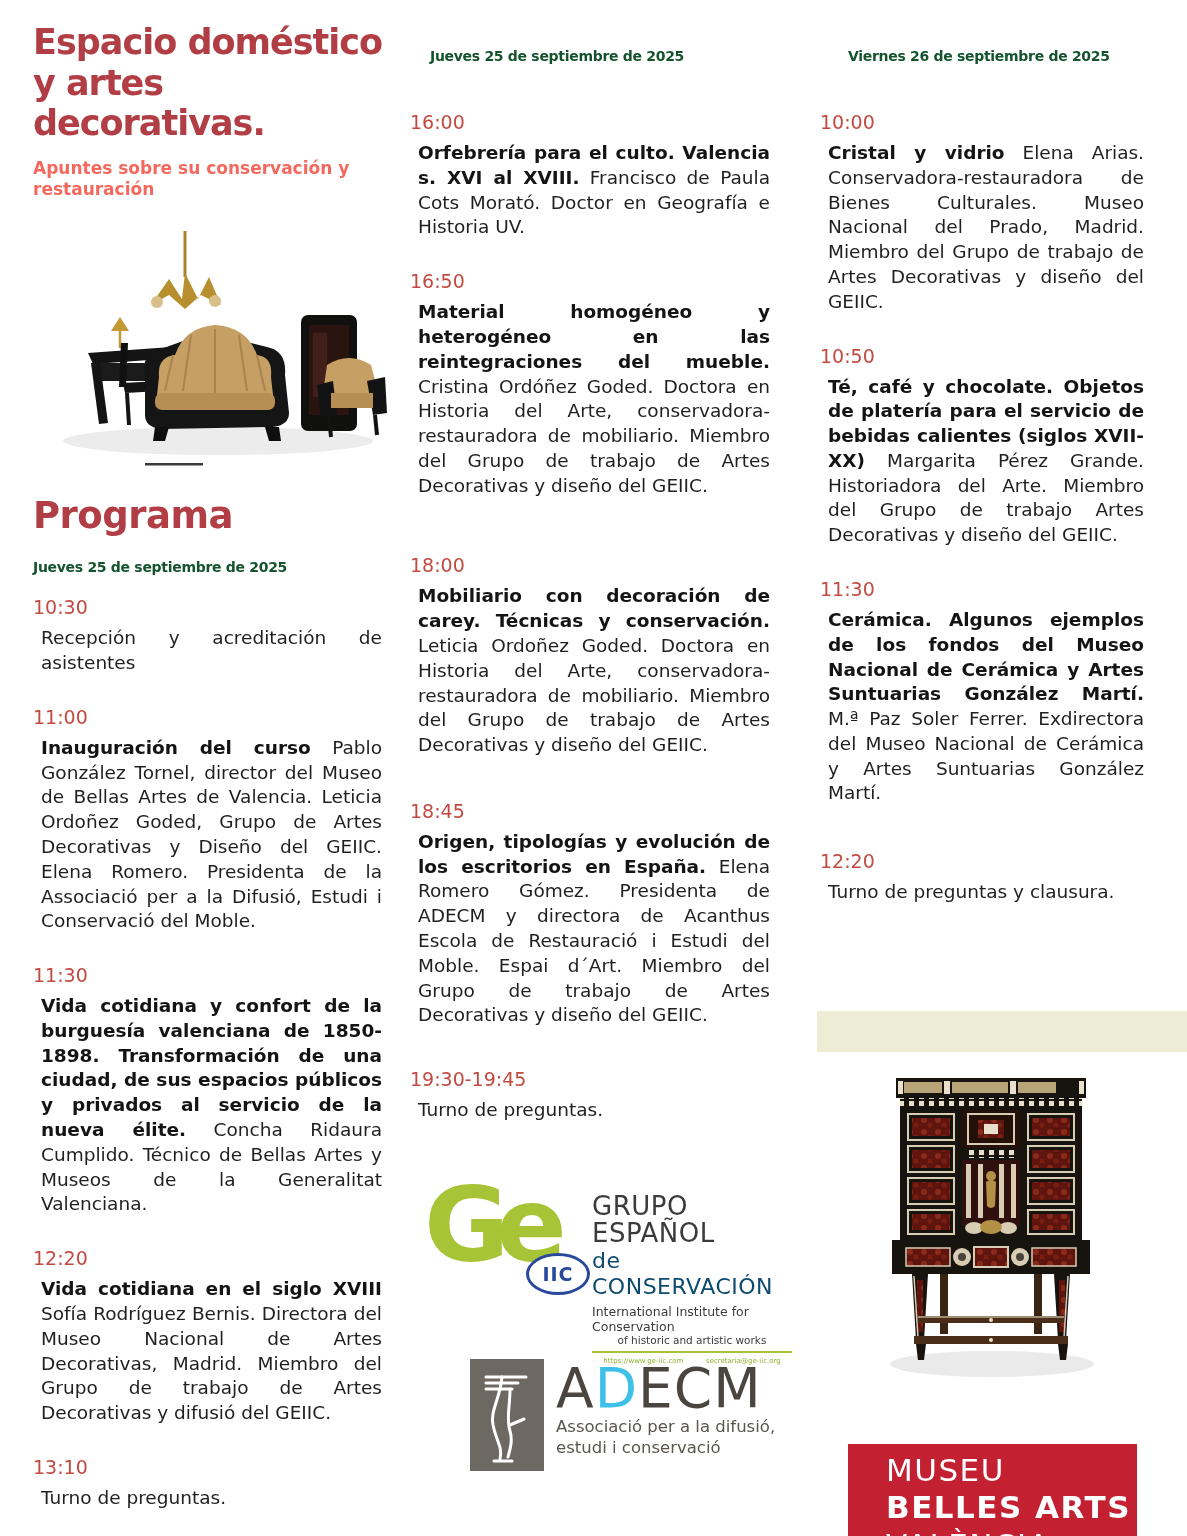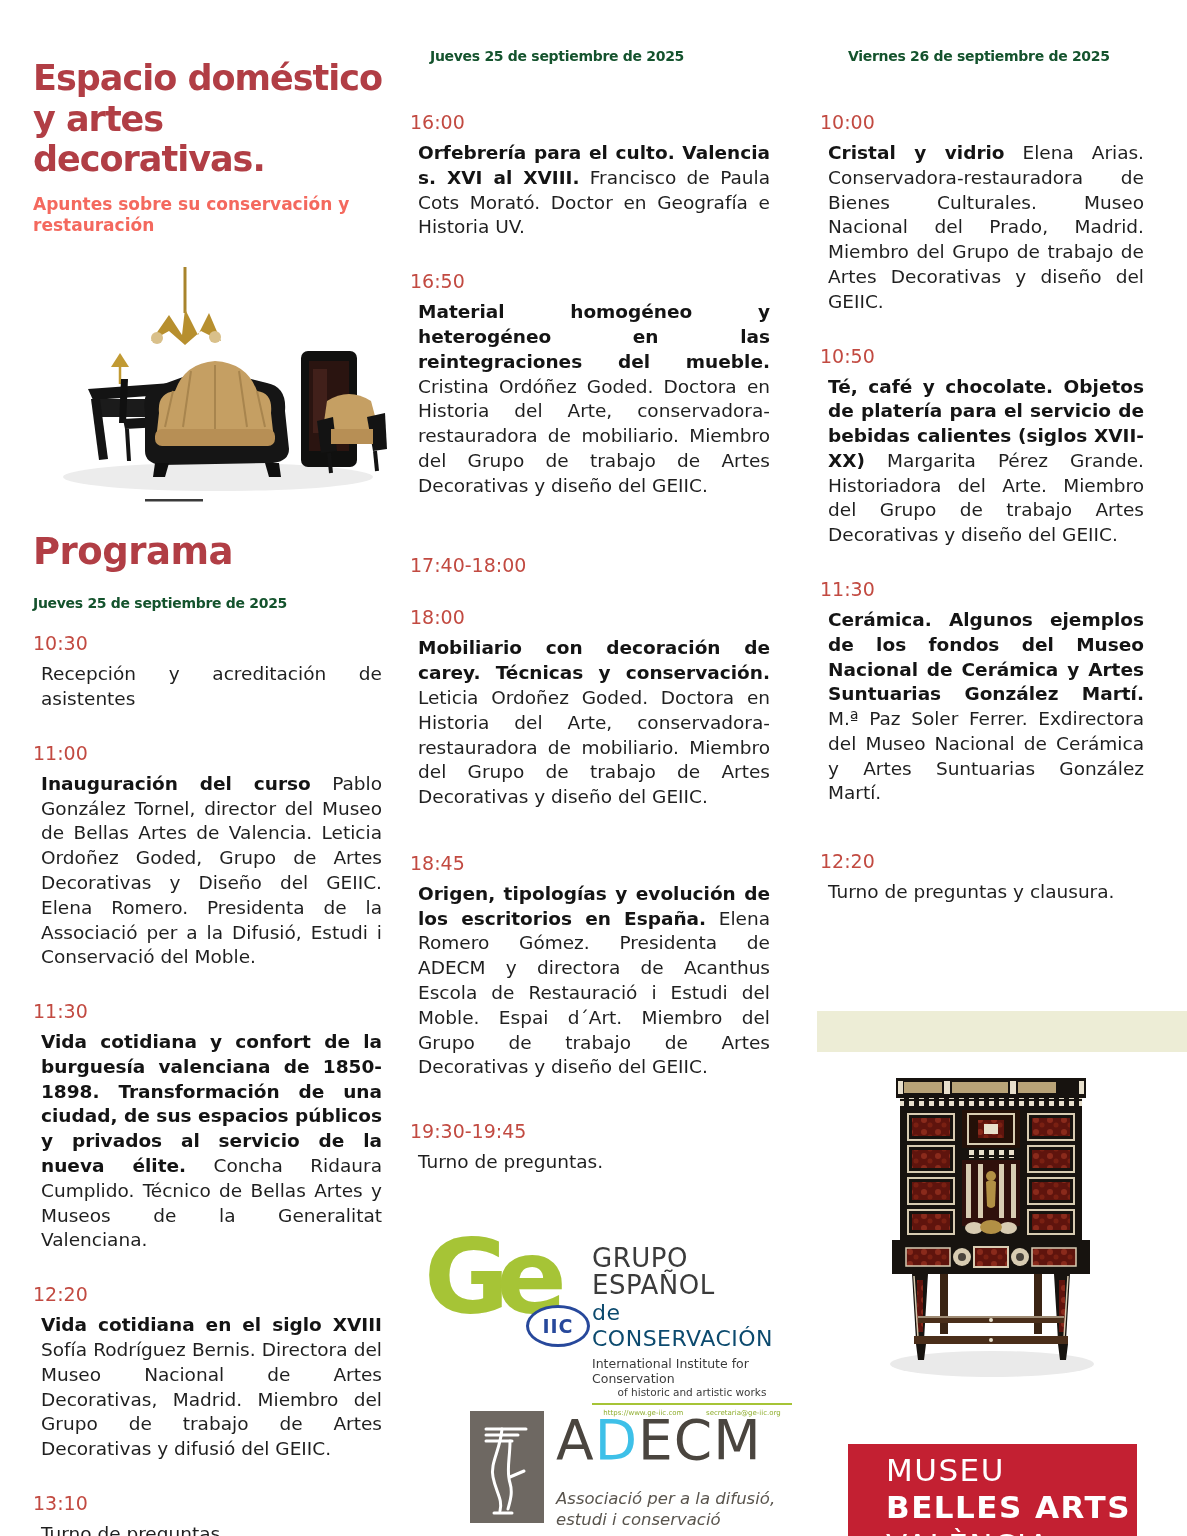--- a/index.html
+++ b/index.html
@@ -3,21 +3,21 @@
 <meta charset="utf-8">
 <style>
   html,body{margin:0;padding:0;background:#fff;}
   .page{position:relative;width:1187px;height:1536px;background:#fff;overflow:hidden;
         font-family:"DejaVu Sans","Liberation Sans",sans-serif;color:#212121;}
   .col{position:absolute;top:0;}
   .col-left{left:33px;width:357px;}
   .col-mid{left:410px;width:368px;}
   .col-right{left:820px;width:332px;}
 
-  h1.masthead{margin:58px 0 0;font-size:35px;line-height:1.16;letter-spacing:-1px;
+  h1.masthead{margin:22px 0 0;font-size:35px;line-height:1.16;letter-spacing:-1px;
               font-weight:bold;color:#b13e45;}
   .subtitle{margin:14px 0 0;font-size:17px;font-weight:bold;color:#f4695e;line-height:1.22;width:320px;}
 
   .furniture{margin-top:26px;width:360px;height:245px;}
   .programa{margin:24px 0 0;font-size:37px;font-weight:bold;color:#b13e45;letter-spacing:-0.5px;}
   .dayhead{font-size:14px;font-weight:bold;color:#14532d;line-height:1.22;letter-spacing:-0.3px;}
   .col-left .dayhead{margin:22px 0 0;white-space:nowrap;}
   .col-mid  .dayhead{margin:48px 0 0 20px;width:300px;}
   .col-right .dayhead{margin:48px 0 0 28px;width:290px;}
 
@@ -42,21 +42,21 @@
   .ge-l4{font-size:10.5px;color:#3b3b3b;text-align:center;line-height:1.3;}
   .ge-rule{height:2px;background:#a6c436;margin-top:3px;}
   .ge-links{display:flex;justify-content:space-around;margin-top:4px;font-size:7px;color:#8fae2e;}
 
   
   .adecm-logo{display:flex;margin:44px 0 0 60px;}
   .adecm-mark{width:74px;height:112px;background:#6e6862;flex:none;}
   .adecm-right{margin-left:12px;}
   .adecm-word{font-size:55px;line-height:1;color:#4a453f;letter-spacing:1px;margin-top:2px;}
   .ad-d{color:#3ec0e8;}
-  .adecm-tag{margin-top:20px;font-size:16.5px;color:#5a554e;line-height:1.28;font-style:italic;}
+  .adecm-tag{margin-top:0;font-size:16.5px;color:#5a554e;line-height:1.28;}
 
   
   .cream-band{position:absolute;left:817px;top:1011px;width:370px;height:41px;background:#ededd6;}
   .cabinet{position:absolute;left:878px;top:1068px;width:228px;height:318px;}
   .museu{position:absolute;left:848px;top:1444px;width:289px;height:128px;background:#c32032;
          display:flex;flex-direction:column;justify-content:center;padding-left:38px;box-sizing:border-box;}
   .museu div{color:#fff;font-size:31px;line-height:1.2;letter-spacing:1.5px;}
   .museu .m-bold{font-weight:bold;}
 </style>
 </head>
@@ -144,21 +144,20 @@
 
     <div class="sess" style="margin-top:46px;">
       <div class="time">16:00</div>
       <p><span class="stitle">Orfebrería para el culto. Valencia s. XVI al XVIII.</span> <span>Francisco de Paula Cots Morató. Doctor en Geografía e Historia UV.</span></p>
     </div>
     <div class="sess">
       <div class="time">16:50</div>
       <p><span class="stitle">Material homogéneo y heterogéneo en las reintegraciones del mueble.</span> <span>Cristina Ordóñez Goded. Doctora en Historia del Arte, conservadora-restauradora de mobiliario. Miembro del Grupo de trabajo de Artes Decorativas y diseño del GEIIC.</span></p>
     </div>
     <div class="sess gap-xl">
-      <div class="time">17:40-18:00</div>
     </div>
     <div class="sess">
       <div class="time">18:00</div>
       <p><span class="stitle">Mobiliario con decoración de carey. Técnicas y conservación.</span> <span>Leticia Ordoñez Goded. Doctora en Historia del Arte, conservadora-restauradora de mobiliario. Miembro del Grupo de trabajo de Artes Decorativas y diseño del GEIIC.</span></p>
     </div>
     <div class="sess" style="margin-top:42px;">
       <div class="time">18:45</div>
       <p><span class="stitle">Origen, tipologías y evolución de los escritorios en España.</span> <span>Elena Romero Gómez. Presidenta de ADECM y directora de Acanthus Escola de Restauració i Estudi del Moble. Espai d´Art. Miembro del Grupo de trabajo de Artes Decorativas y diseño del GEIIC.</span></p>
     </div>
     <div class="sess" style="margin-top:40px;">

